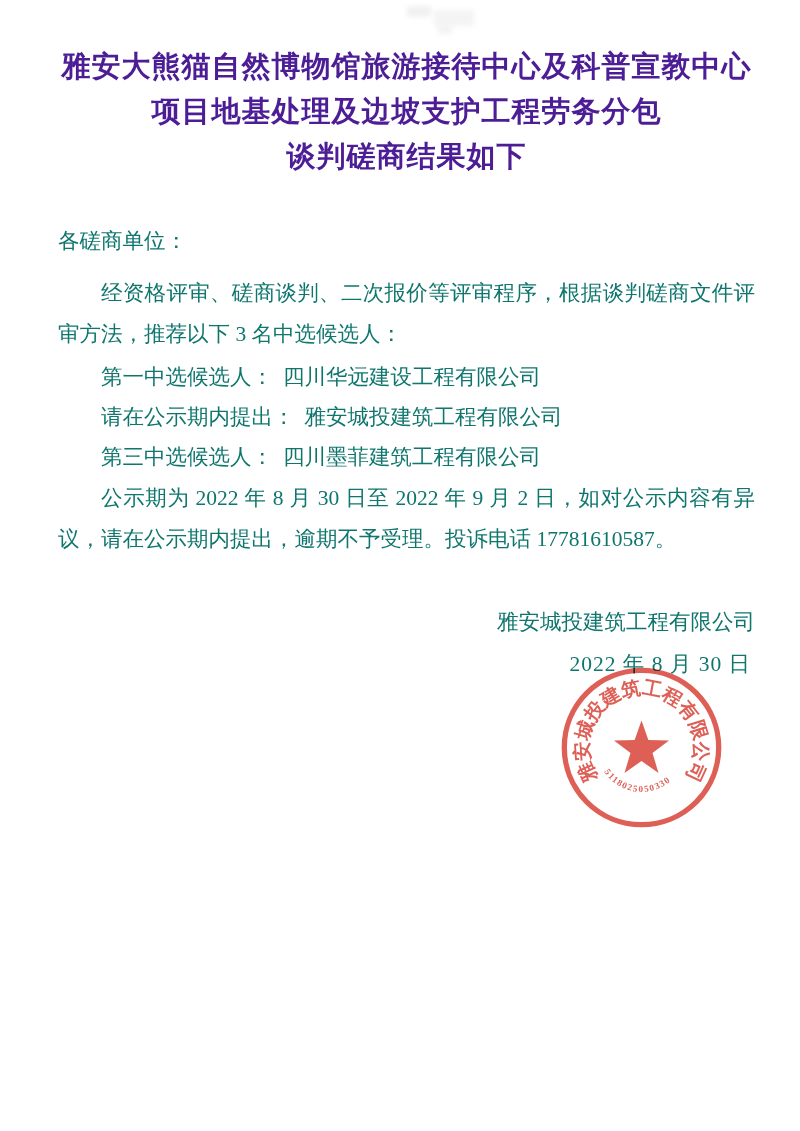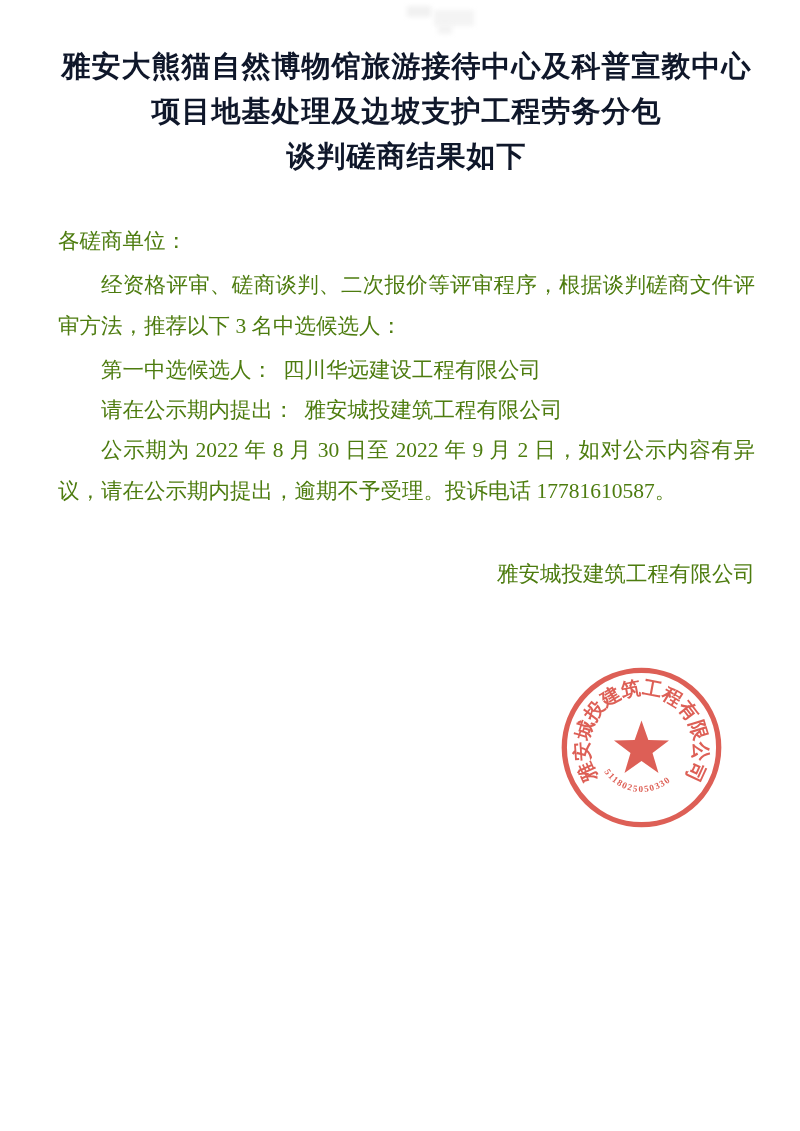--- a/index.html
+++ b/index.html
@@ -23,36 +23,36 @@
   .content { padding: 0 45px 0 58px; }
 
   .title-block {
     margin-top: 44px;
     text-align: center;
     font-family: "Liberation Sans", "DejaVu Sans", sans-serif;
     font-weight: 700;
     font-size: 29px;
     line-height: 45px;
     letter-spacing: 1px;
-    color: #0f172a;
+    color: #4c1d95;
   }
 
-  .body-text { font-size: 21.5px; line-height: 41px; color: #4d7c0f; }
+  .body-text { font-size: 21.5px; line-height: 41px; color: #0f766e; }
 
   .salutation { margin-top: 42px; }
 
   .para {
     text-indent: 43px;
     text-align: justify;
     text-justify: inter-character;
   }
   .para.p1 { margin-top: 0px; }
-  .para.p2 { margin-top: 3px; }
+  .para.p2 { margin-top: 11px; }
 
-  .candidates { margin-top: 3px; }
+  .candidates { margin-top: 3px; font-family: Liberation Mono, monospace; }
   .candidate-row { line-height: 40px; padding-left: 43px; white-space: nowrap; }
   .candidate-row .sep { display: inline-block; width: 10px; }
 
   .notice {
     text-indent: 43px;
     text-align: justify;
     text-justify: inter-character;
   }
 
   .signature-block { margin-top: 42px; text-align: right; }
@@ -99,26 +99,30 @@
 
       <div class="para p2">经资格评审、磋商谈判、二次报价等评审程序，根据谈判磋商文件评审方法，推荐以下 3 名中选候选人：</div>
 
       <div class="candidates">
         <div class="candidate-row">
           <span>第一中选候选人：</span><span class="sep"></span><span>四川华远建设工程有限公司</span>
         </div>
         <div class="candidate-row">
           <span>请在公示期内提出：</span><span class="sep"></span><span>雅安城投建筑工程有限公司</span>
         </div>
+        <div class="candidate-row">
+          <span>第三中选候选人：</span><span class="sep"></span><span>四川墨菲建筑工程有限公司</span>
+        </div>
       </div>
 
       <div class="notice">公示期为 2022 年 8 月 30 日至 2022 年 9 月 2 日，如对公示内容有异议，请在公示期内提出，逾期不予受理。投诉电话 17781610587。</div>
 
       <div class="signature-block">
         <div class="signature-company">雅安城投建筑工程有限公司</div>
+        <div class="signature-date">2022 年 8 月 30 日</div>
       </div>
     </div>
 
   </div>
 
   <div class="stamp">
     <svg viewBox="0 0 200 200">
       <defs>
         <path id="sealArc" d="M 54.95,131.55 A 55,55 0 1 1 145.05,131.55" fill="none"></path>
         <path id="sealNum" d="M 61.4,125.1 A 46,46 0 0 0 138.6,125.1" fill="none"></path>

